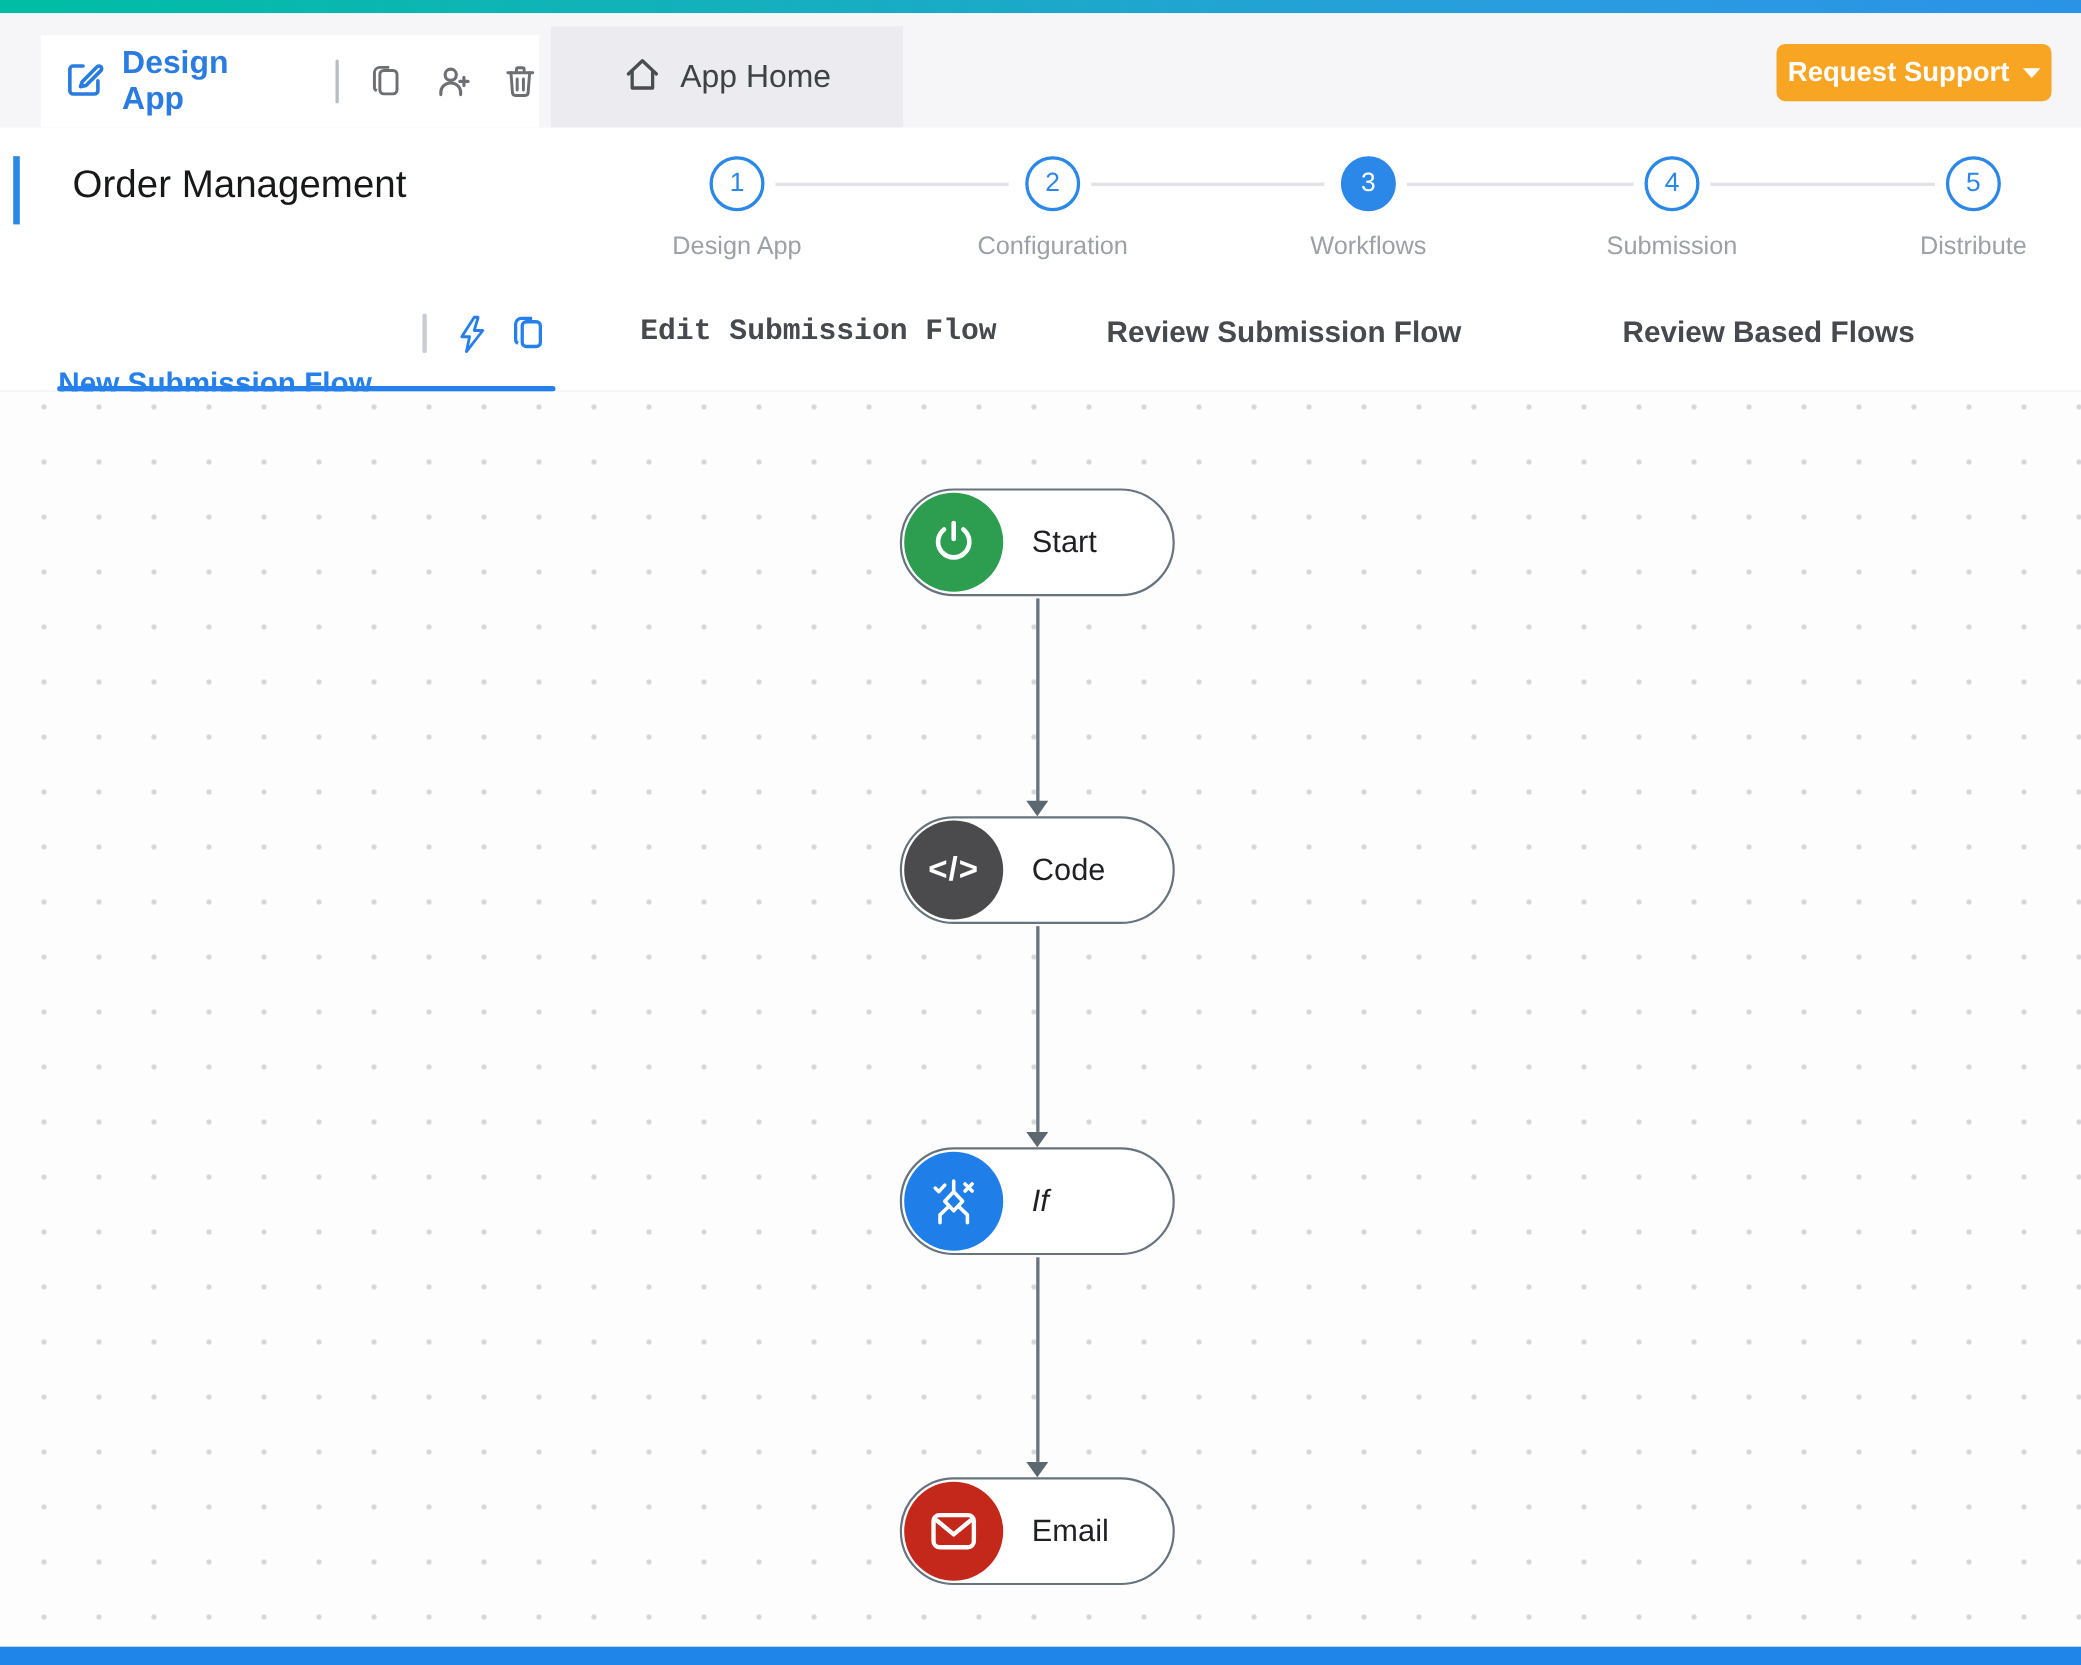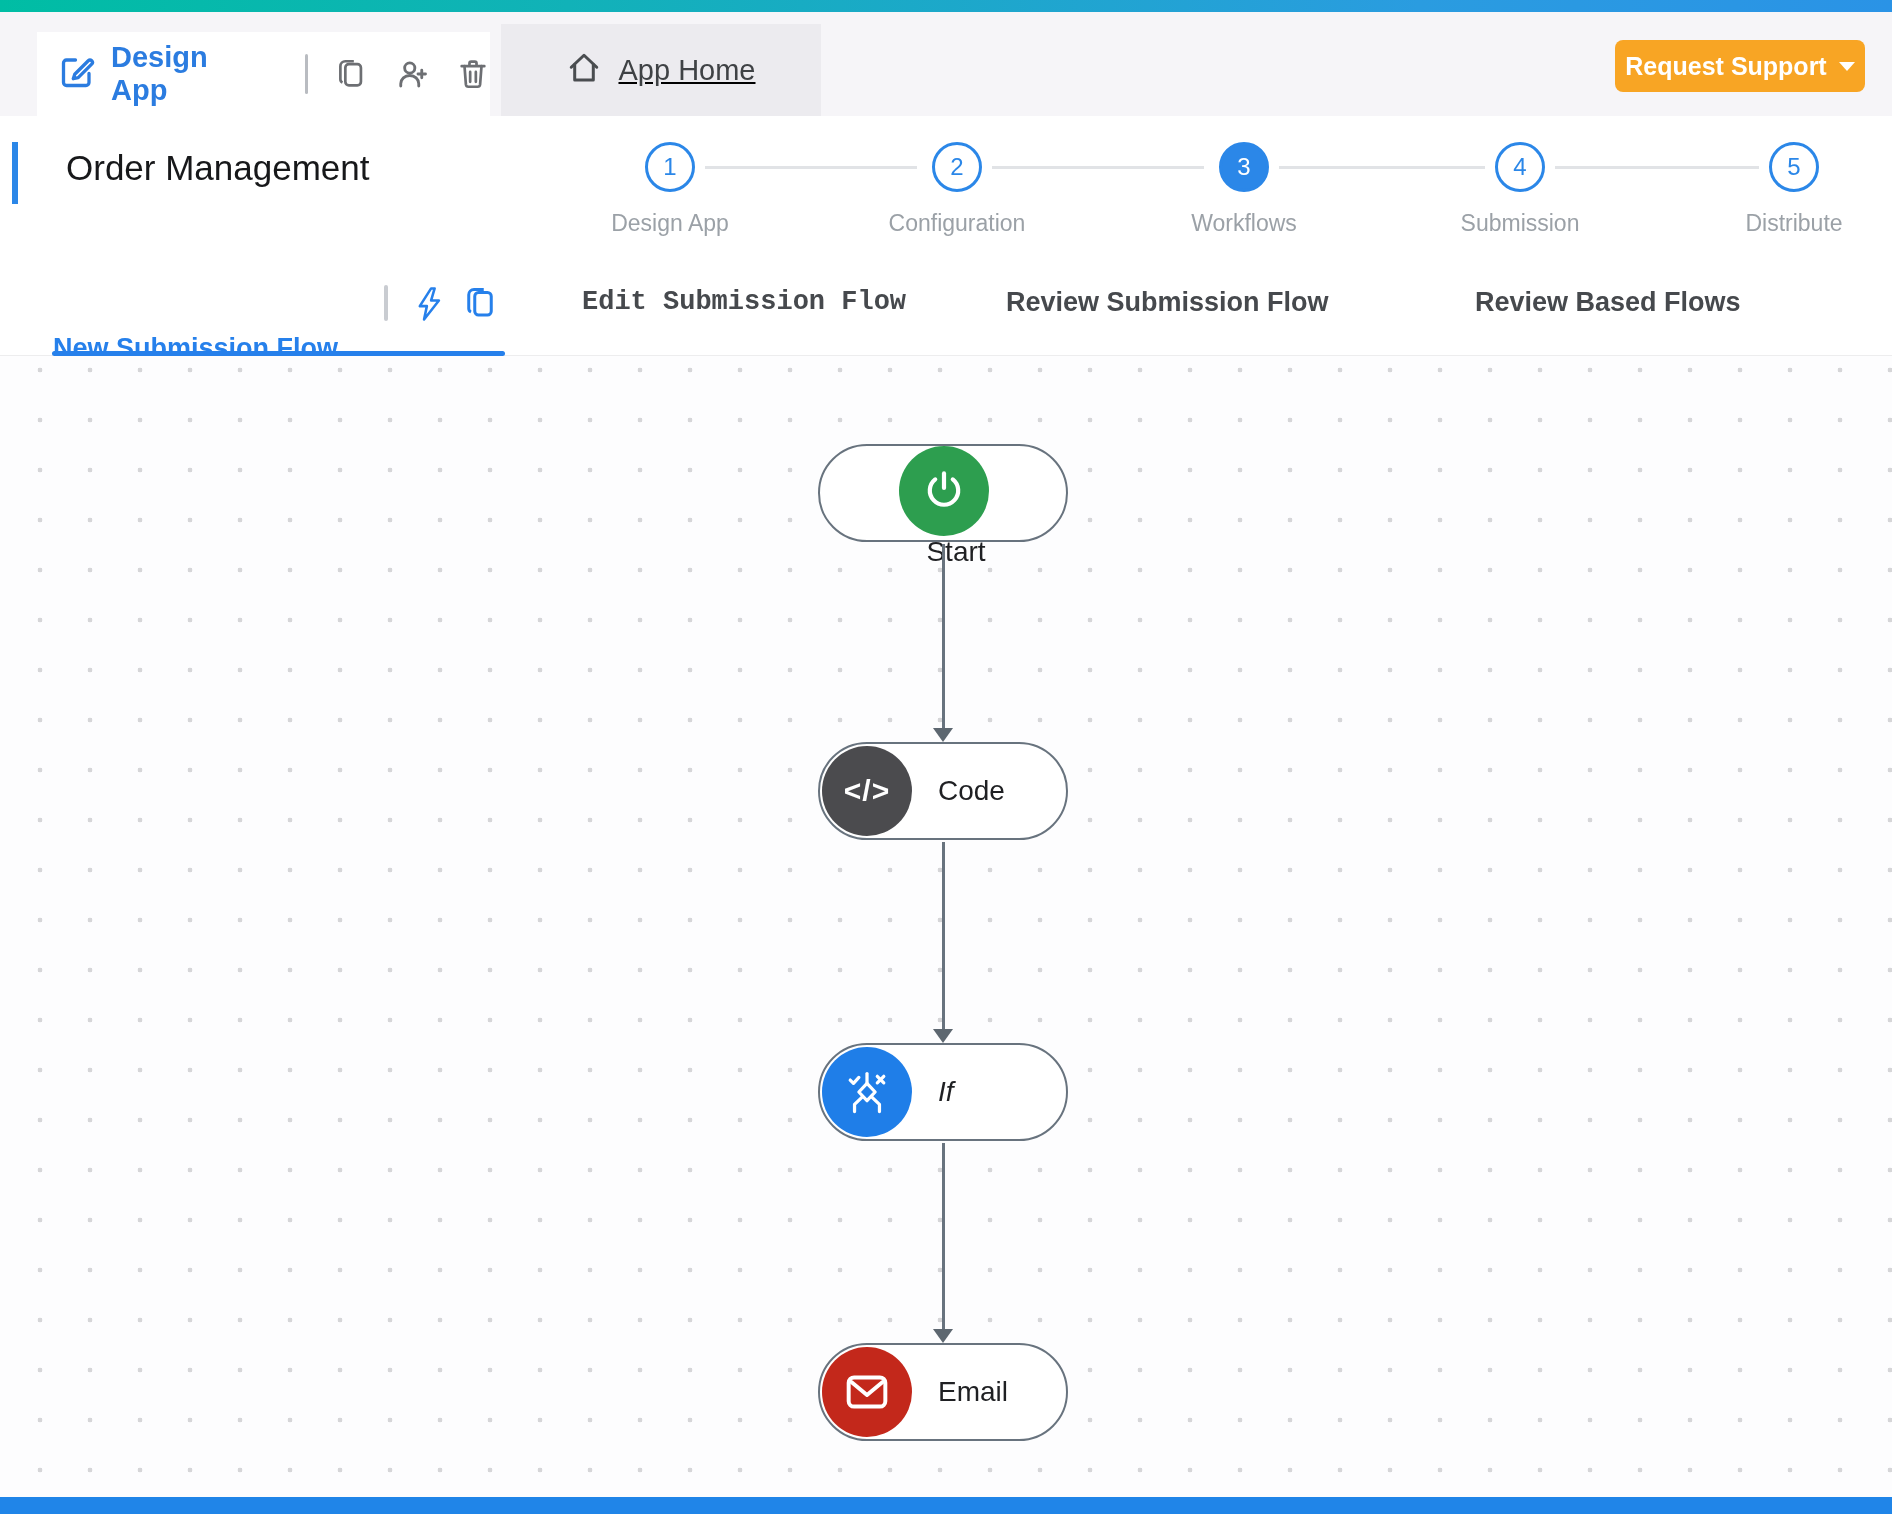--- a/index.html
+++ b/index.html
@@ -12,21 +12,21 @@
 
   
   .header { position:absolute; left:0; top:12px; width:1892px; height:104px; background:#f6f5f8; }
   .tools-panel { position:absolute; left:37px; top:20px; width:453px; height:84px; background:#ffffff;
     display:flex; align-items:center; }
   .design-app { display:flex; align-items:center; gap:16px; margin-left:22px; cursor:pointer; }
   .design-app .label { color:#2b7ce0; font-size:29px; font-weight:700; }
   .hdr-divider { width:3px; height:40px; background:#b9bcc1; margin-left:38px; border-radius:2px; }
   .hdr-icon { margin-left:26px; display:flex; align-items:center; cursor:pointer; }
   .apphome-chip { position:absolute; left:501px; top:12px; width:320px; height:92px; background:#ecebef;
-    display:flex; align-items:center; justify-content:center; gap:16px; cursor:pointer;text-decoration:underline; }
+    display:flex; align-items:center; justify-content:center; gap:16px; cursor:pointer; }
   .apphome-chip .label { color:#3f4245; font-size:29px; font-weight:500; }
   .support-btn { position:absolute; left:1615px; top:28px; width:250px; height:52px; background:#f8a524;
     border:none; border-radius:8px; color:#ffffff; font-size:25px; font-weight:600; font-family:inherit;
     display:flex; align-items:center; justify-content:center; gap:12px; cursor:pointer; }
   .caret-down { width:0; height:0; border-left:8px solid transparent; border-right:8px solid transparent;
     border-top:9px solid #ffffff; }
 
   
   .titlebar { position:absolute; left:0; top:116px; width:1892px; height:147px; background:#ffffff; }
   .accent-bar { position:absolute; left:12px; top:26px; width:6px; height:62px; background:#2b87e8; }
@@ -177,21 +177,21 @@
       </svg>
     </div>
     <div class="tab-underline"></div>
     <div class="tab" style="left:582px;font-family:Liberation Mono, monospace;">Edit Submission Flow</div>
     <div class="tab" style="left:1006px;">Review Submission Flow</div>
     <div class="tab" style="left:1475px;">Review Based Flows</div>
   </div>
 
   <div class="canvas"></div>
 
-  <div class="node" style="top:444px;flex-direction:column;">
+  <div class="node" style="top:444px;">
     <div class="node-circle circle-start">
       <svg width="48" height="48" viewBox="0 0 24 24" fill="none" stroke="#ffffff" stroke-width="2.1" stroke-linecap="round">
         <path d="M12 3.2 v7.3"></path>
         <path d="M7.6 6.2 a7.1 7.1 0 1 0 8.8 0"></path>
       </svg>
     </div>
     <div class="node-label">Start</div>
   </div>
   <div class="flow-line" style="top:544px; height:186px;"></div>
   <div class="flow-arrowhead" style="top:728px;"></div>

